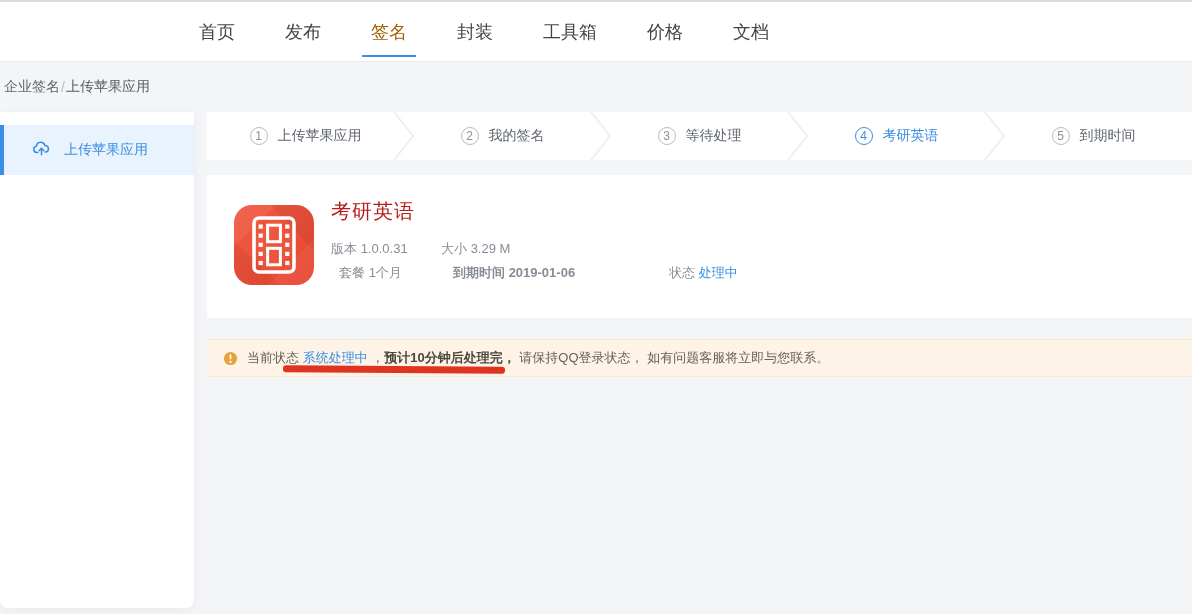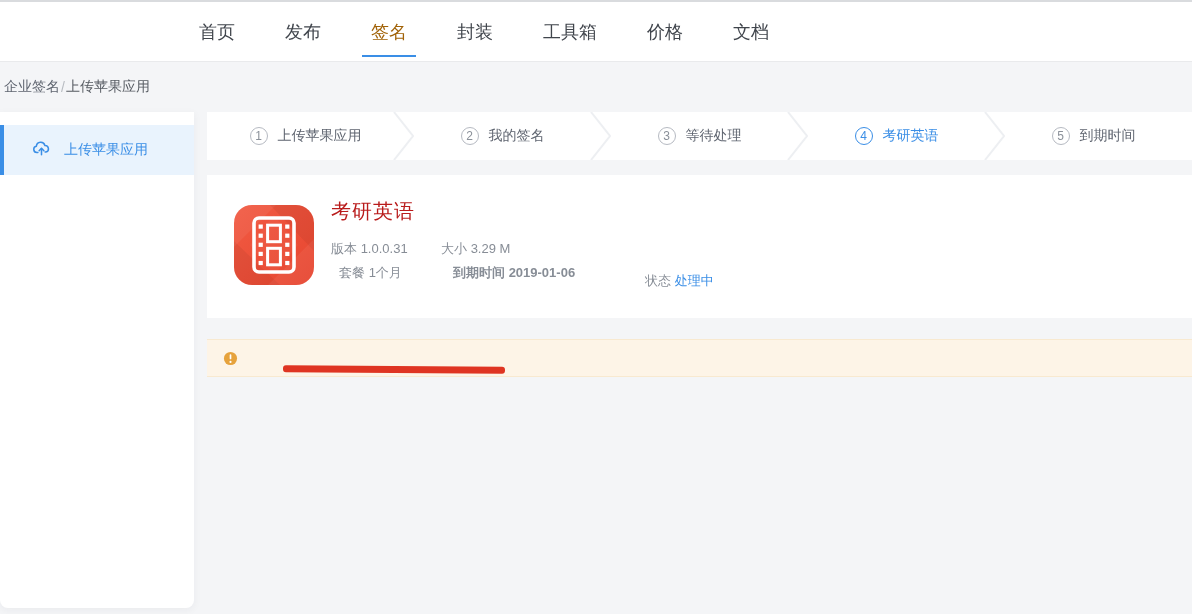--- a/index.html
+++ b/index.html
@@ -90,21 +90,21 @@
   }
   .app-title {
     position:absolute; left:124px; top:23px;
     font-size:20px; color:#b91c1c; letter-spacing:1px;
   }
   .field { position:absolute; font-size:13px; color:#878d96; white-space:nowrap; }
   .f-version { left:124px; top:65px; }
   .f-size    { left:234px; top:65px; }
   .f-plan    { left:132px; top:89px; }
   .f-expiry  { left:246px; top:89px;font-weight:bold; }
-  .f-status  { left:438px; top:89px;margin-top:8px; }
+  .f-status  { left:462px; top:89px; }
   .field .link { color:#3a8ee6; cursor:pointer; }
 
   
   .notice {
     position:absolute; left:207px; top:339px; right:0; height:38px;
     background:#fdf4e7;
     border-top:1px solid #f8e9d0; border-bottom:1px solid #f8e9d0;
     display:flex; align-items:center; gap:9px;
     padding-left:16px; font-size:13px; color:#655f55;
   }
@@ -247,15 +247,16 @@
 </div>
 
 <div class="notice">
   <span style="display:flex;">
     <svg width="15" height="15" viewBox="0 0 16 16">
       <circle cx="8" cy="8" r="7" fill="#e6a23c"></circle>
       <rect x="7.1" y="3.4" width="1.8" height="5.5" rx="0.9" fill="#ffffff"></rect>
       <circle cx="8" cy="11.6" r="1.15" fill="#ffffff"></circle>
     </svg>
   </span>
+  <span class="txt"><span>当前状态 </span><span class="link">系统处理中</span><span> ，</span><span class="em">预计10分钟后处理完，</span><span> 请保持QQ登录状态， 如有问题客服将立即与您联系。</span></span>
 </div>
 
 <div class="red-annotation"></div>
 
 </body></html>

